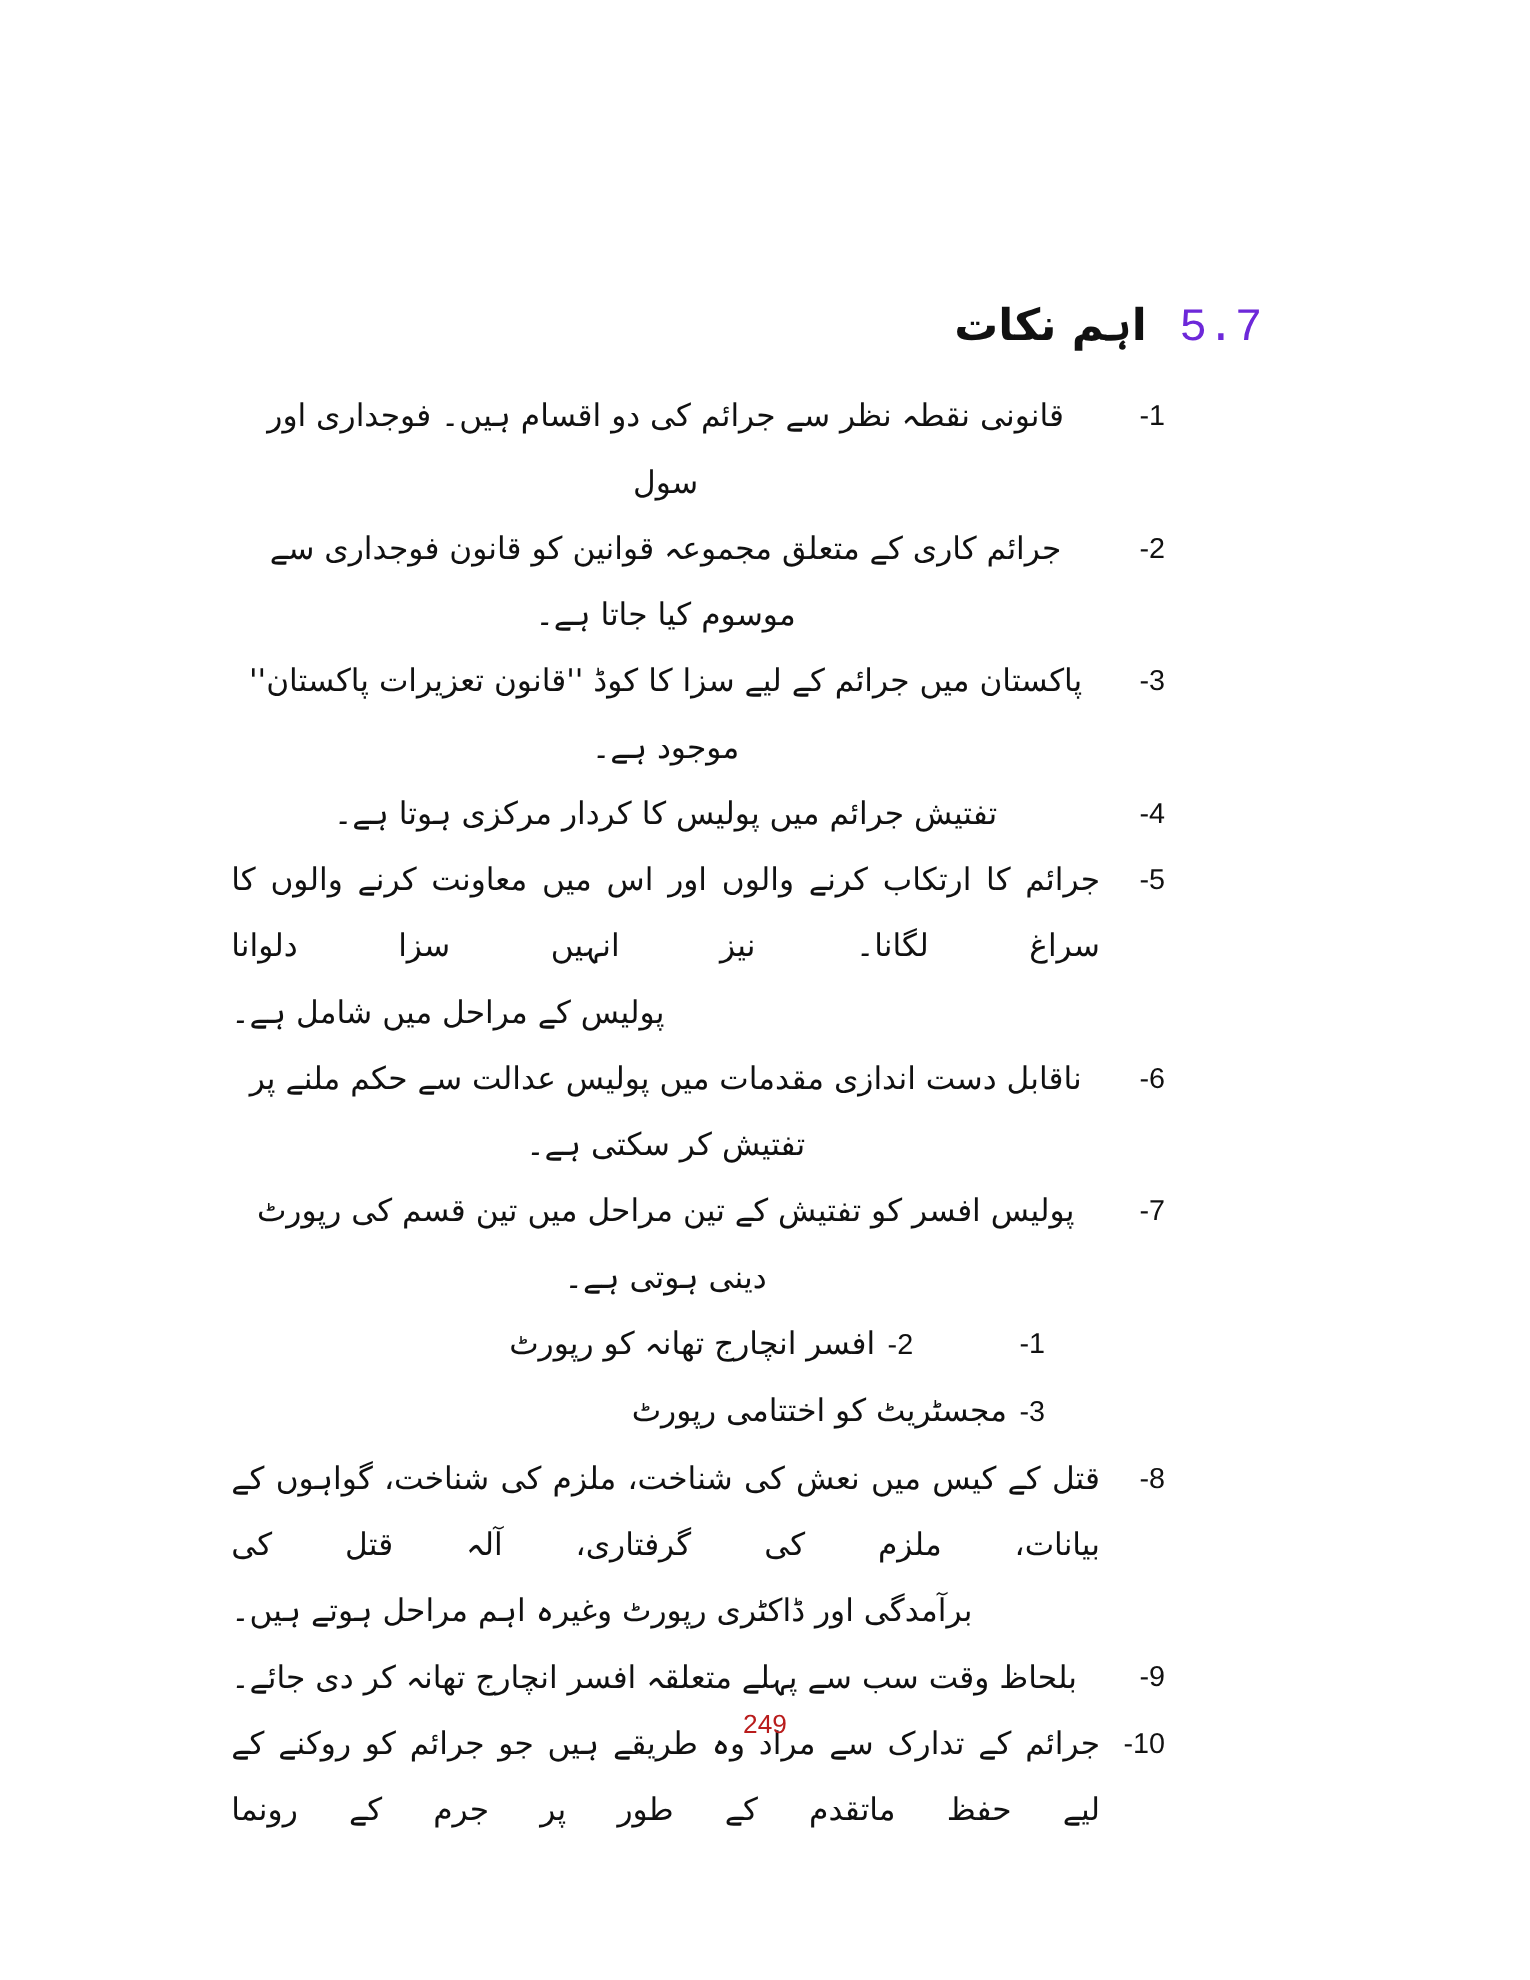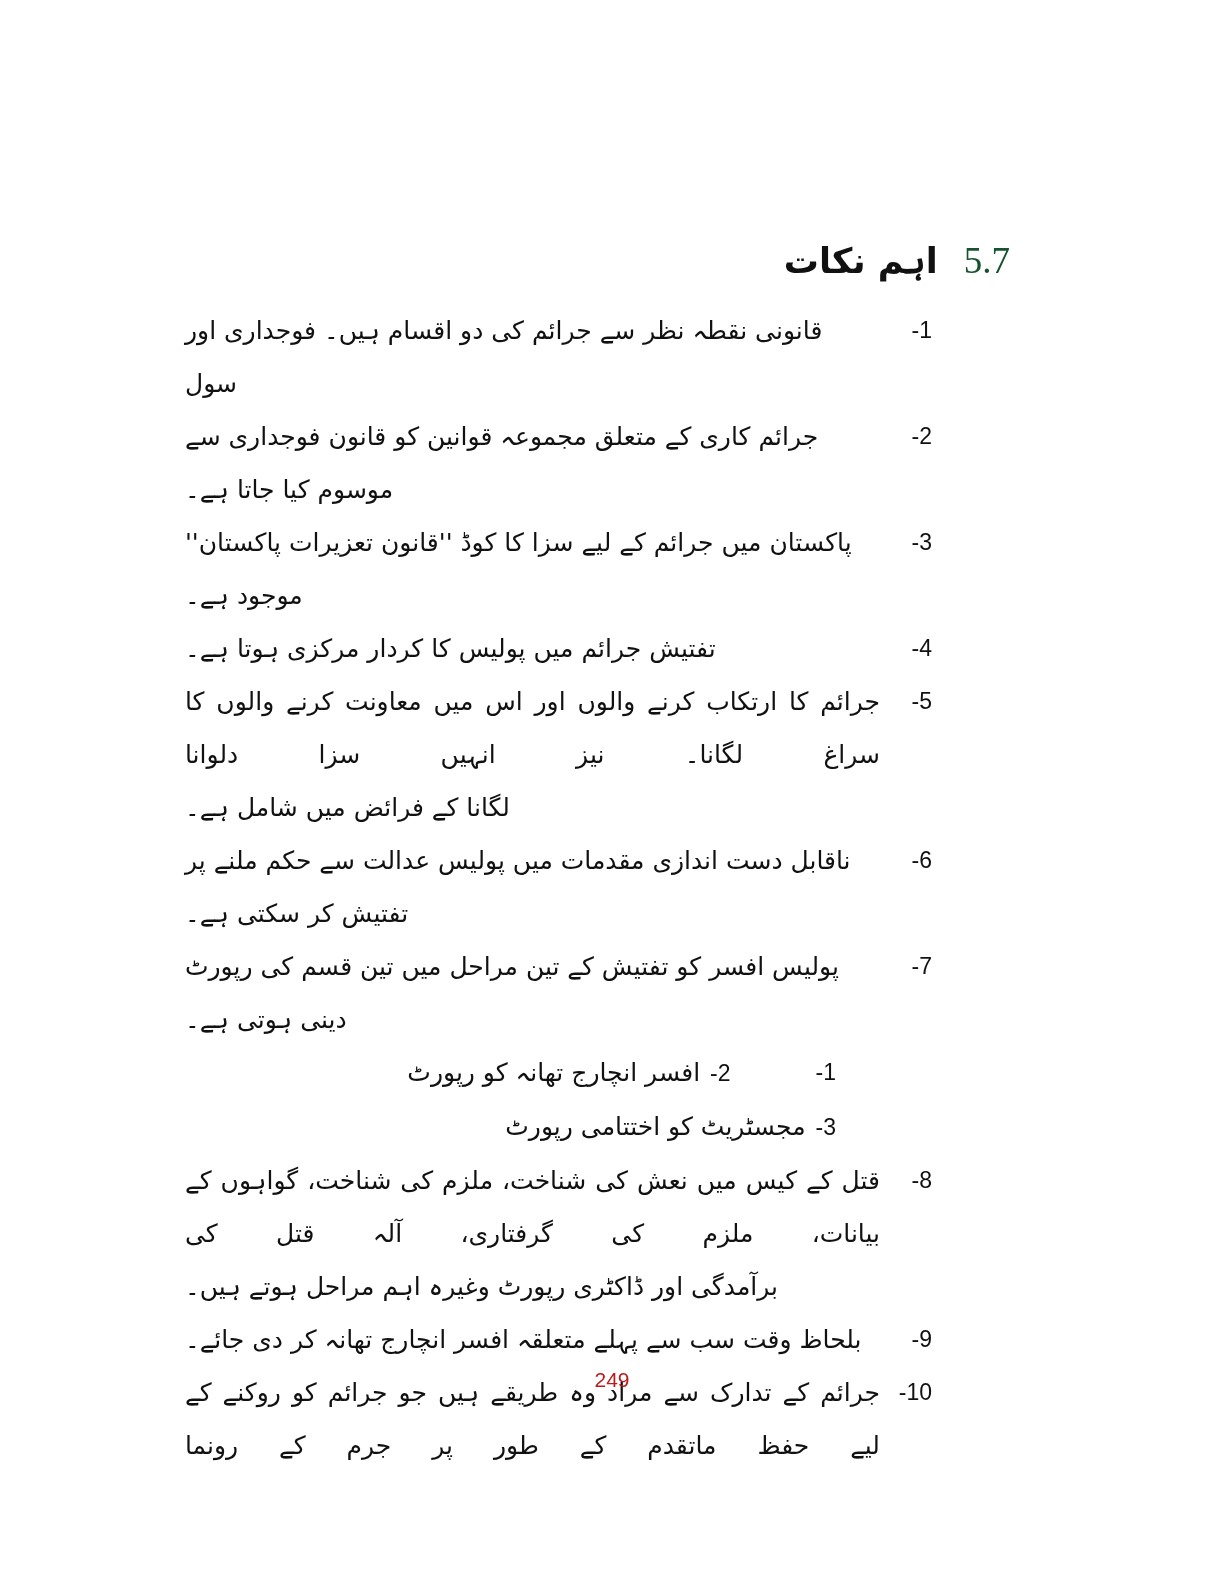--- a/index.html
+++ b/index.html
@@ -28,23 +28,23 @@
     display: flex;
     direction: rtl;
     align-items: baseline;
     gap: 26px;
     margin-right: -78px;
     margin-bottom: 14px;
     line-height: 58px;
   }
   .sec-num {
     direction: ltr;
-    font-family: Liberation Serif, serif;
+    font-family: Liberation Mono, monospace;
     font-size: 37px;
-    color: #14532d;
+    color: #6d28d9;
   }
   .sec-title {
     font-size: 35px;
     font-weight: bold;
   }
   .item {
     display: flex;
     direction: rtl;
     align-items: flex-start;
     column-gap: 10px;
@@ -65,21 +65,21 @@
   .line {
     font-size: 25px;
     line-height: 53px;
     white-space: normal;
   }
   .line-full {
     text-align: justify;
     text-align-last: justify;
     text-justify: inter-word;
   }
-  .line-right { text-align: left; }
+  .line-right { text-align: center; }
   .line-left  { text-align: left; }
   .sub-row {
     display: flex;
     direction: rtl;
     column-gap: 85px;
     margin-right: 44px;
     line-height: 53px;
   }
   .sub-item {
     display: inline-flex;
@@ -135,21 +135,21 @@
         <div class="item">
           <span class="marker">-4</span>
           <div class="body">
             <div class="line line-right">تفتیش جرائم میں پولیس کا کردار مرکزی ہوتا ہے۔</div>
           </div>
         </div>
         <div class="item">
           <span class="marker">-5</span>
           <div class="body">
             <div class="line line-full">جرائم کا ارتکاب کرنے والوں اور اس میں معاونت کرنے والوں کا سراغ لگانا۔ نیز انہیں سزا دلوانا</div>
-            <div class="line line-left">لگانا کے فرائض میں شامل ہے۔</div>
+            <div class="line line-left">پولیس کے مراحل میں شامل ہے۔</div>
           </div>
         </div>
         <div class="item">
           <span class="marker">-6</span>
           <div class="body">
             <div class="line line-right">ناقابل دست اندازی مقدمات میں پولیس عدالت سے حکم ملنے پر تفتیش کر سکتی ہے۔</div>
           </div>
         </div>
         <div class="item">
           <span class="marker">-7</span>

